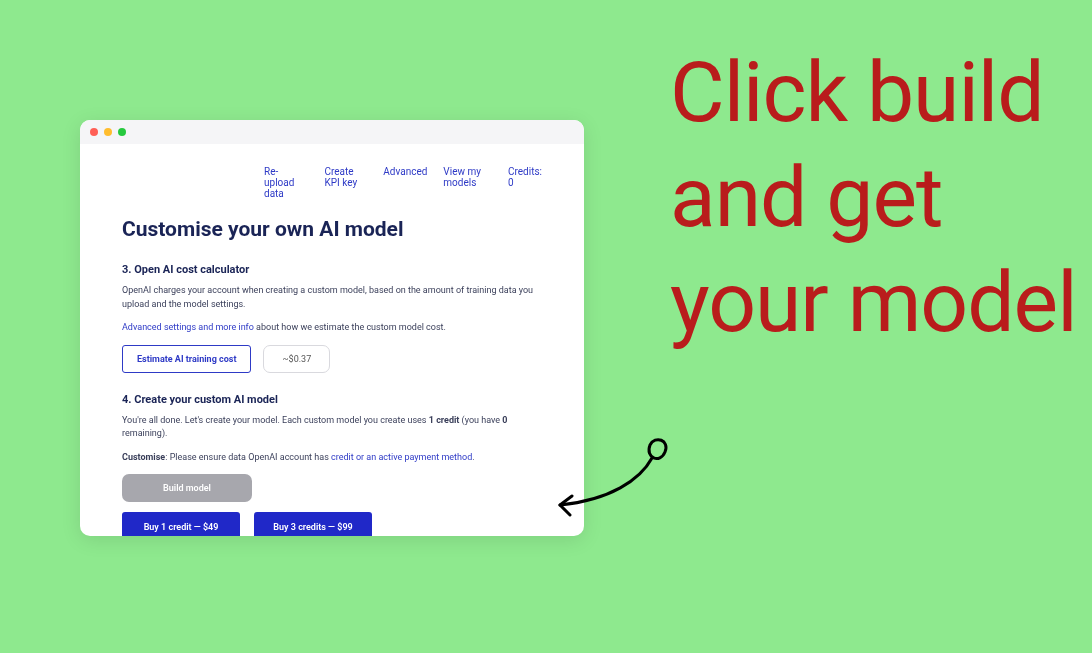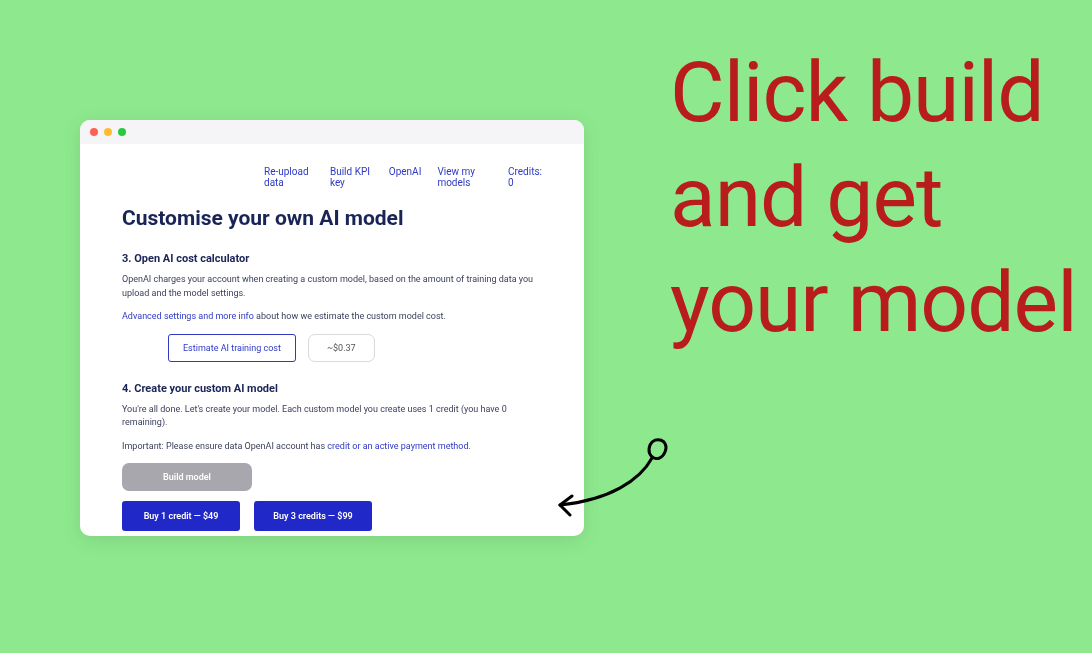--- a/index.html
+++ b/index.html
@@ -69,35 +69,34 @@
     display: flex;
     gap: 12px;
     margin-bottom: 20px;
     margin-top: 10px;
   }
   .btn-outline {
     border: 1px solid #2e3ac6;
     color: #2e3ac6;
     background: #fff;
     font-size: 9px;
-    font-weight: 400;
+    font-weight: 700;
     padding: 8px 14px;
     border-radius: 3px;
     cursor: pointer;
-    margin-left: 46px;
   }
   .cost-box {
     border: 1px solid #d9d9de;
     color: #555;
     font-size: 9px;
     padding: 8px 18px;
     border-radius: 7px;
     background: #fff;
   }
-  .bold { font-weight: 400; }
+  .bold { font-weight: 700; }
   .btn-disabled {
     background: #a7a7ad;
     color: #fff;
     font-size: 9px;
     font-weight: 600;
     padding: 9px 0;
     width: 130px;
     text-align: center;
     border-radius: 7px;
     margin-bottom: 10px;
@@ -138,43 +137,43 @@
 
 <div class="window">
   <div class="titlebar">
     <div class="dot red"></div>
     <div class="dot yellow"></div>
     <div class="dot green"></div>
   </div>
   <div class="content">
     <div class="topnav">
       <span>Re-upload data</span>
-      <span>Build KPI key</span>
-      <span>OpenAI</span>
+      <span>Create KPI key</span>
+      <span>Advanced</span>
       <span>View my models</span>
       <span>Credits: 0</span>
     </div>
     <h1 class="page-title">Customise your own AI model</h1>
 
     <div class="section-heading">3. Open AI cost calculator</div>
     <div class="body-text">OpenAI charges your account when creating a custom model, based on the amount of training data you upload and the model settings.</div>
     <div class="body-text">
       <span class="link">Advanced settings and more info</span><span> about how we estimate the custom model cost.</span>
     </div>
     <div class="row">
       <div class="btn-outline">Estimate AI training cost</div>
       <div class="cost-box">~$0.37</div>
     </div>
 
     <div class="section-heading">4. Create your custom AI model</div>
     <div class="body-text">
       <span>You're all done. Let's create your model. Each custom model you create uses </span><span class="bold">1 credit</span><span> (you have </span><span class="bold">0</span><span> remaining).</span>
     </div>
     <div class="body-text">
-      <span class="bold">Important</span><span>: Please ensure data OpenAI account has </span><span class="link">credit or an active payment method</span><span>.</span>
+      <span class="bold">Customise</span><span>: Please ensure data OpenAI account has </span><span class="link">credit or an active payment method</span><span>.</span>
     </div>
     <div class="btn-disabled">Build model</div>
     <div class="buy-row">
       <div class="btn-primary">Buy 1 credit — $49</div>
       <div class="btn-primary">Buy 3 credits — $99</div>
     </div>
   </div>
 </div>
 
 <svg class="arrow" viewBox="0 0 150 90">

